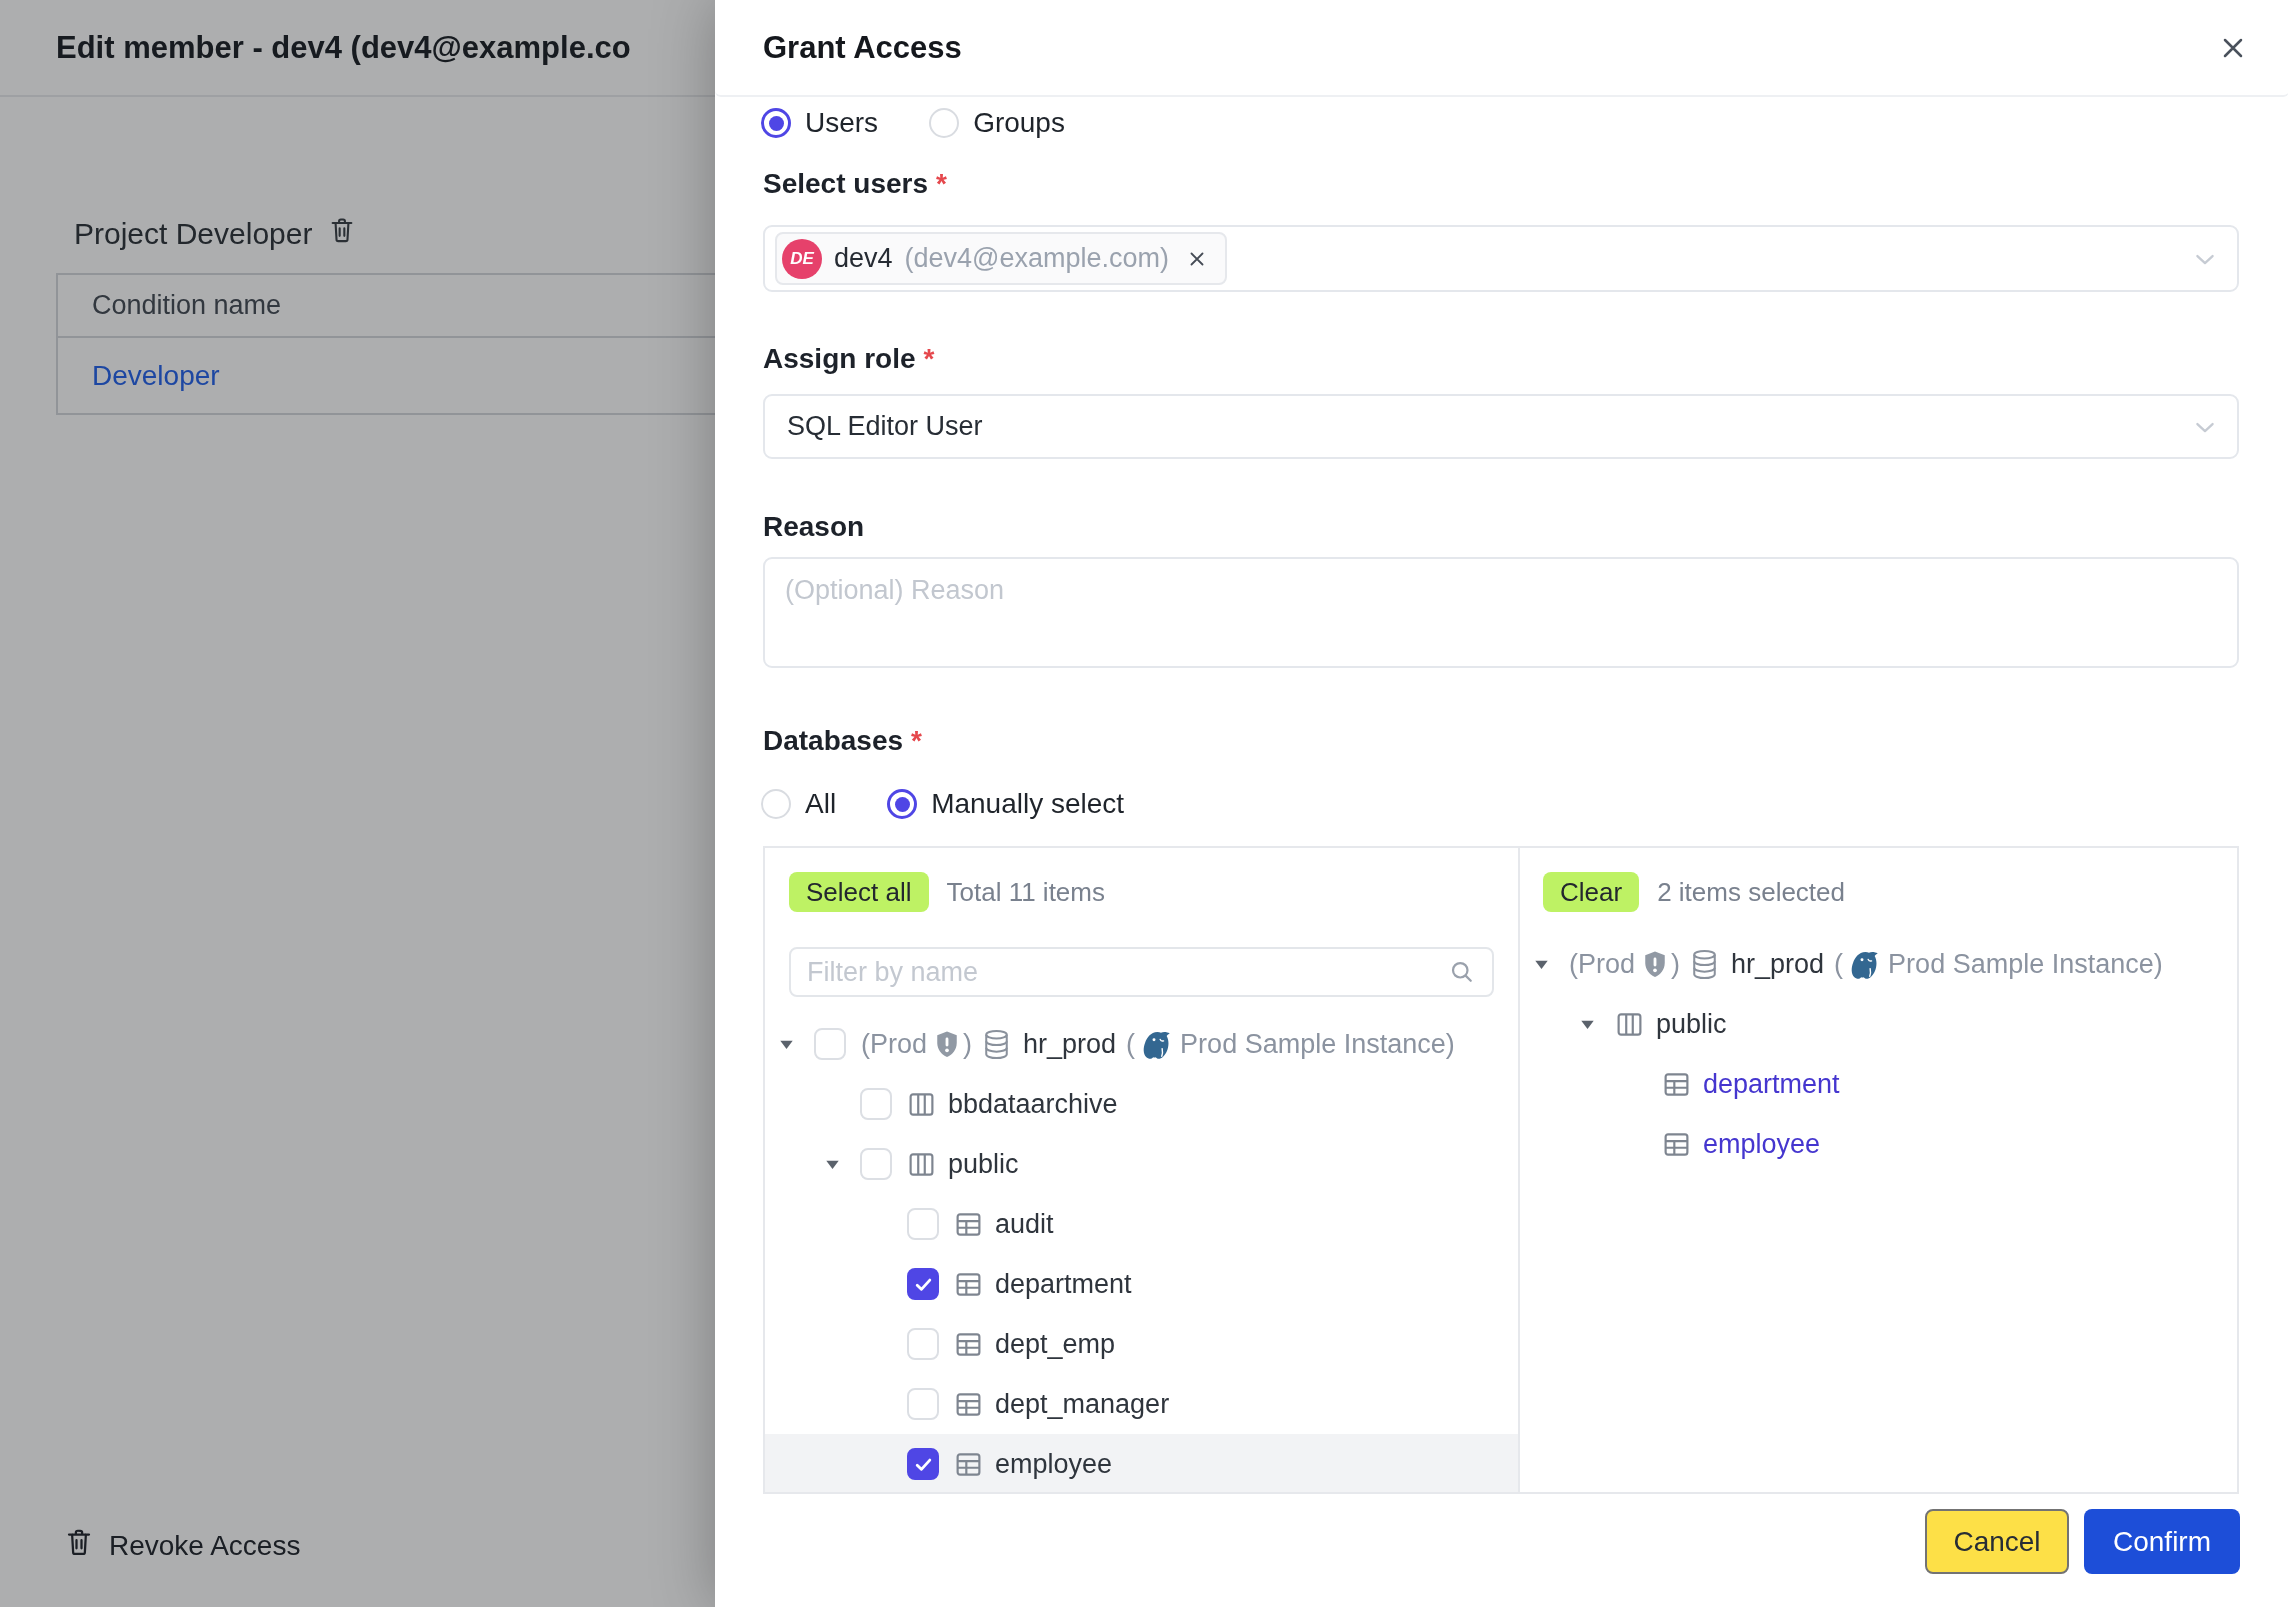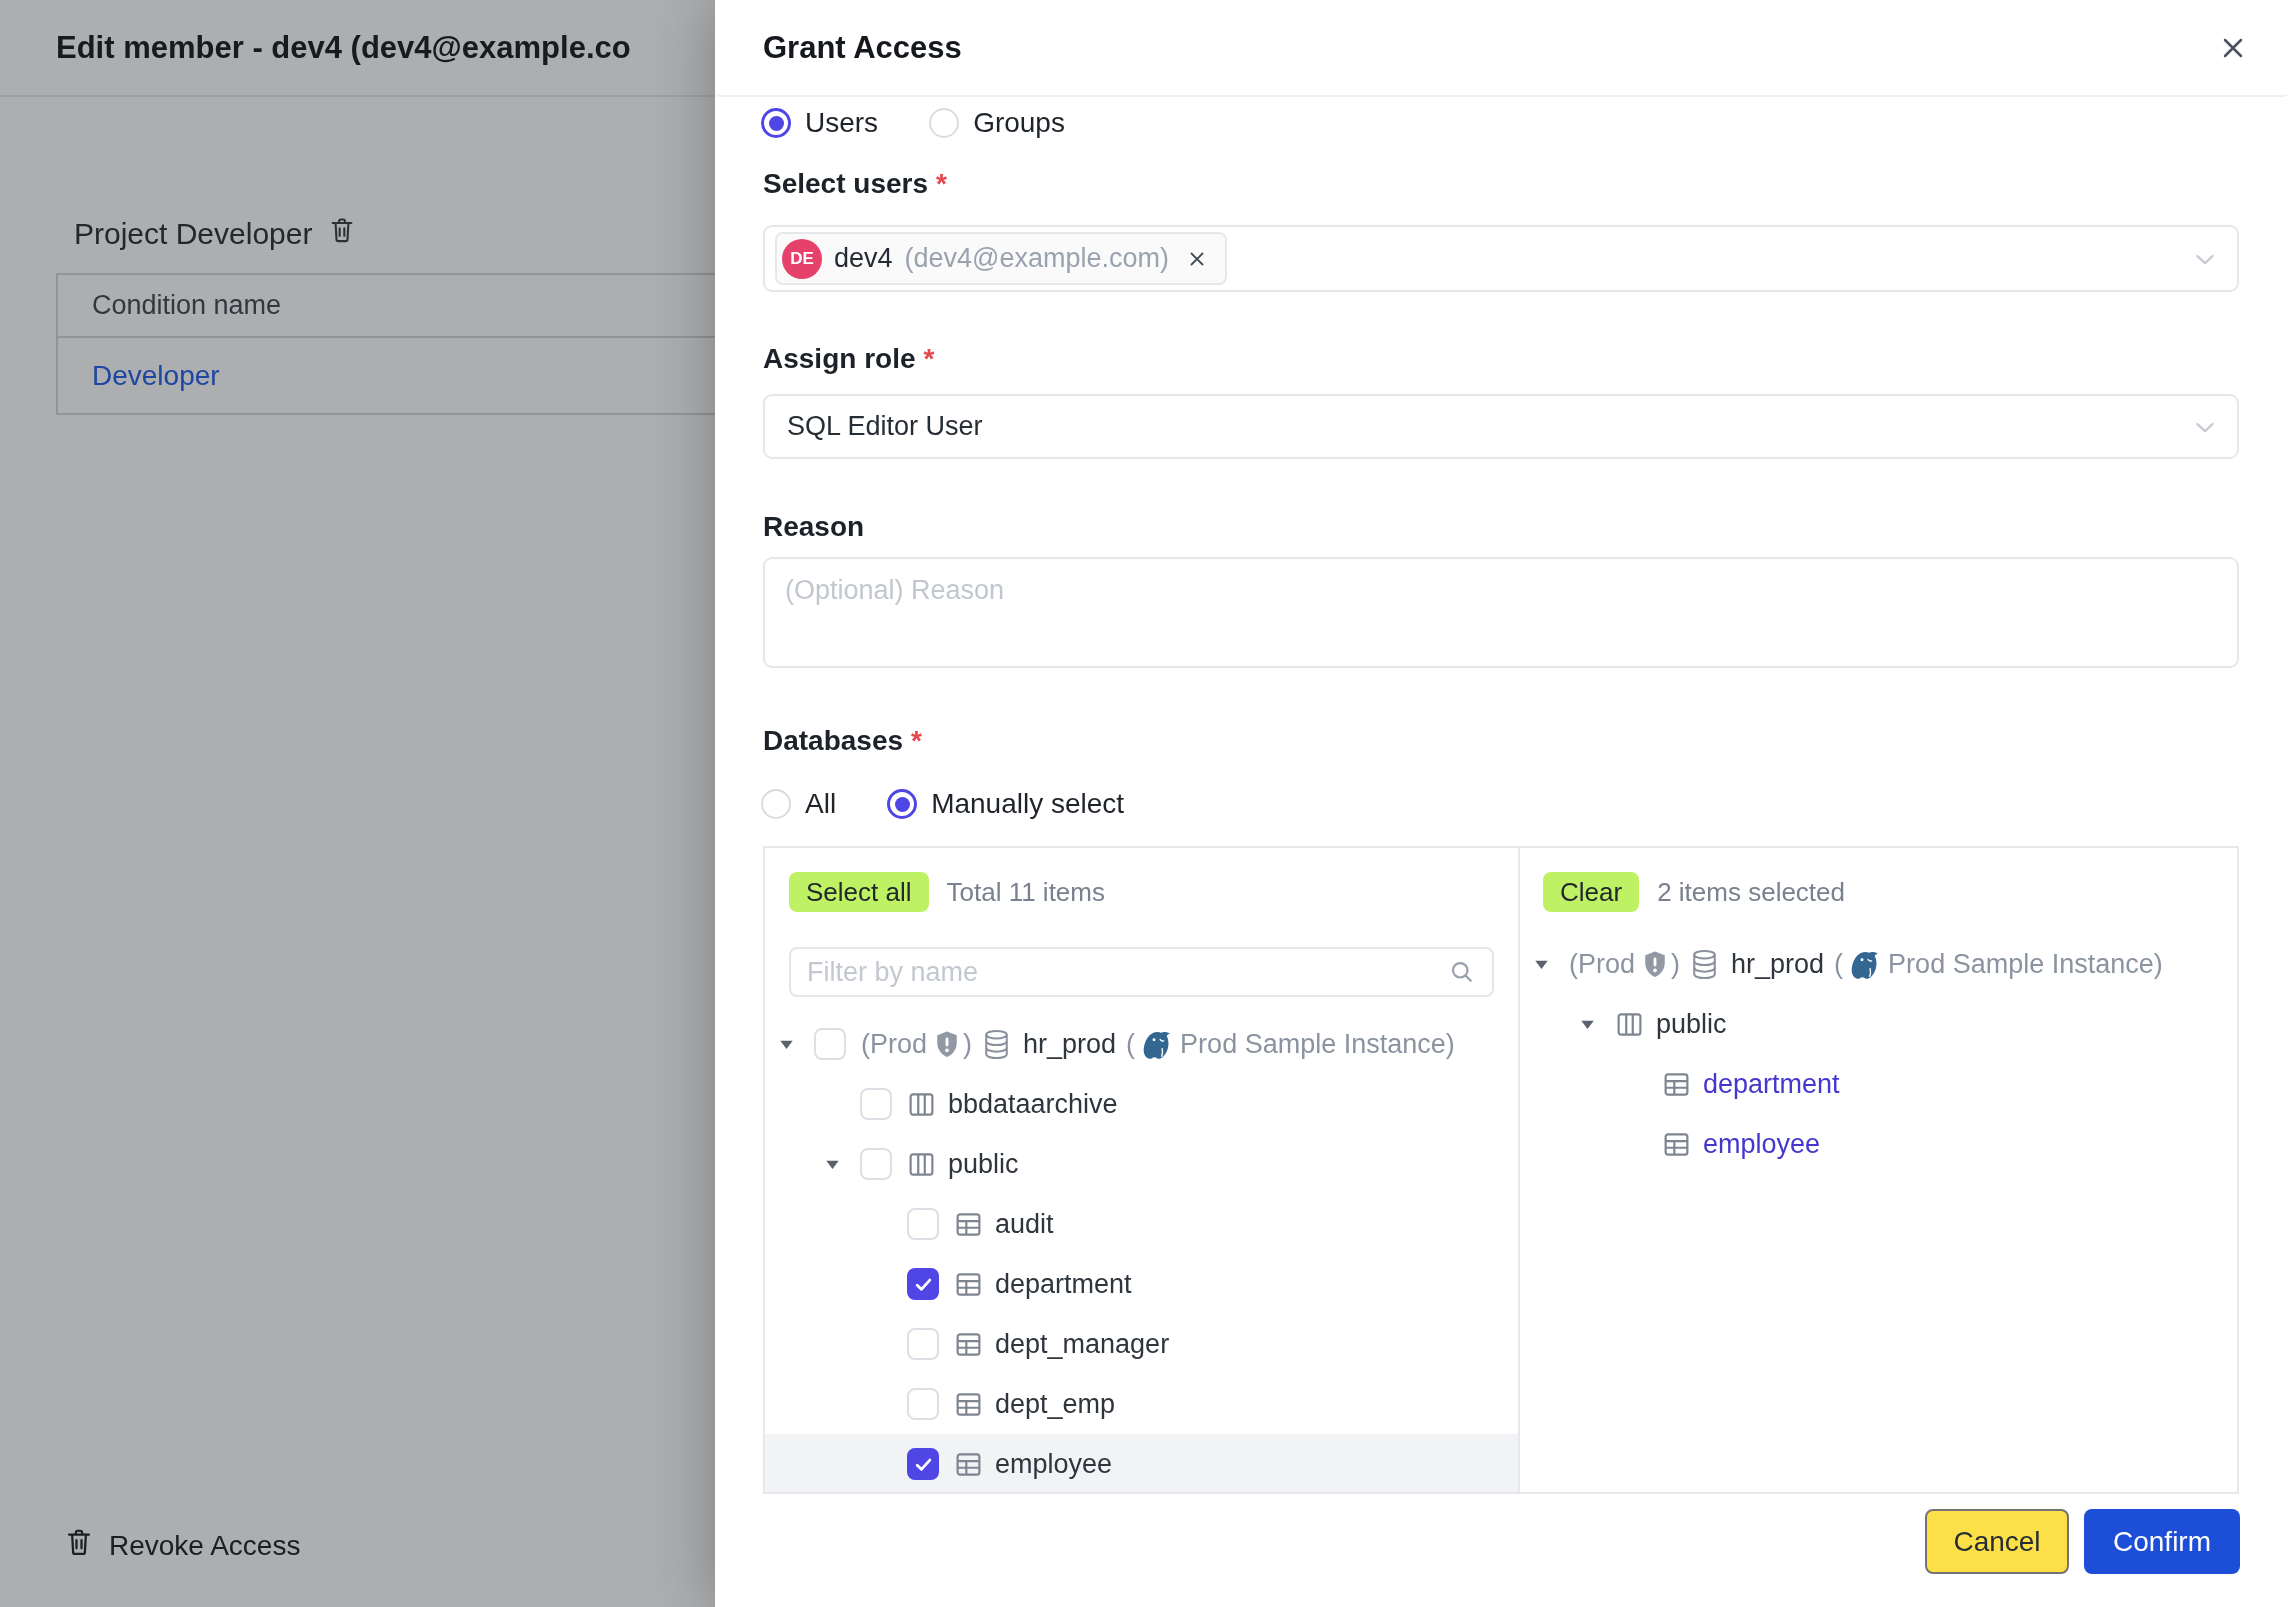--- a/index.html
+++ b/index.html
@@ -43,21 +43,21 @@
   .ropt.sel .rdot::after{content:"";width:15px;height:15px;border-radius:50%;background:#4f46e5;}
   .rlab{font-size:28px;color:#1f242b;}
 
   .fbox{position:absolute;left:48px;right:50px;border:2px solid #e4e7ec;border-radius:9px;
     background:#fff;box-sizing:border-box;display:flex;align-items:center;}
   .chev{position:absolute;right:18px;top:50%;transform:translateY(-50%);color:#c6cbd3;display:flex;}
 
   .chip{margin-left:10px;height:53px;background:#fafafb;border:2px solid #e6e8ec;border-radius:8px;
     display:flex;align-items:center;padding:0 16px 0 5px;gap:12px;box-sizing:border-box;}
   .avatar{width:40px;height:40px;border-radius:50%;background:#e6416b;color:#fff;font-size:17px;
-    font-weight:700;display:flex;align-items:center;justify-content:center;flex:none;}
+    font-weight:700;display:flex;align-items:center;justify-content:center;flex:none;font-style:italic;}
   .chip-name{font-size:27px;color:#262b33;}
   .chip-mail{font-size:27px;color:#9aa2ae;}
   .chip-x{display:flex;color:#454b55;cursor:pointer;margin-left:4px;}
 
   .sel-text{font-size:27px;color:#272d35;padding-left:22px;}
   .ta{align-items:flex-start;}
   .ta textarea{border:none;outline:none;resize:none;width:100%;height:100%;border-radius:9px;
     padding:16px 20px;font-family:inherit;font-size:27px;color:#272d35;box-sizing:border-box;background:transparent;}
   .ta textarea::placeholder{color:#c2c7cf;}
 
@@ -315,32 +315,32 @@
             </div>
             <div class="trow" style="padding-left: 106px;">
               <span class="caret-slot"></span>
               <span class="cb"></span>
               <span class="tico">
                 <svg width="29" height="29" viewBox="0 0 24 24" fill="none" stroke="#7e8590" stroke-width="1.8">
                   <rect x="3" y="3.6" width="18" height="16.8" rx="2"></rect>
                   <path d="M3 9.2h18M3 14.7h18M10.2 9.2v11.2"></path>
                 </svg>
               </span>
+              <span class="tname">dept_emp</span>
+            </div>
+            <div class="trow" style="padding-left: 106px;">
+              <span class="caret-slot"></span>
+              <span class="cb"></span>
+              <span class="tico">
+                <svg width="29" height="29" viewBox="0 0 24 24" fill="none" stroke="#7e8590" stroke-width="1.8">
+                  <rect x="3" y="3.6" width="18" height="16.8" rx="2"></rect>
+                  <path d="M3 9.2h18M3 14.7h18M10.2 9.2v11.2"></path>
+                </svg>
+              </span>
               <span class="tname">dept_manager</span>
-            </div>
-            <div class="trow" style="padding-left: 106px;">
-              <span class="caret-slot"></span>
-              <span class="cb"></span>
-              <span class="tico">
-                <svg width="29" height="29" viewBox="0 0 24 24" fill="none" stroke="#7e8590" stroke-width="1.8">
-                  <rect x="3" y="3.6" width="18" height="16.8" rx="2"></rect>
-                  <path d="M3 9.2h18M3 14.7h18M10.2 9.2v11.2"></path>
-                </svg>
-              </span>
-              <span class="tname">dept_emp</span>
             </div>
             <div class="trow hl" style="padding-left: 106px;">
               <span class="caret-slot"></span>
               <span class="cb on">
                 <svg width="21" height="21" viewBox="0 0 20 20">
                   <path d="M4 10.6l4 4 8-8.8" stroke="#fff" stroke-width="2.7" fill="none" stroke-linecap="round" stroke-linejoin="round"></path>
                 </svg>
               </span>
               <span class="tico">
                 <svg width="29" height="29" viewBox="0 0 24 24" fill="none" stroke="#7e8590" stroke-width="1.8">

